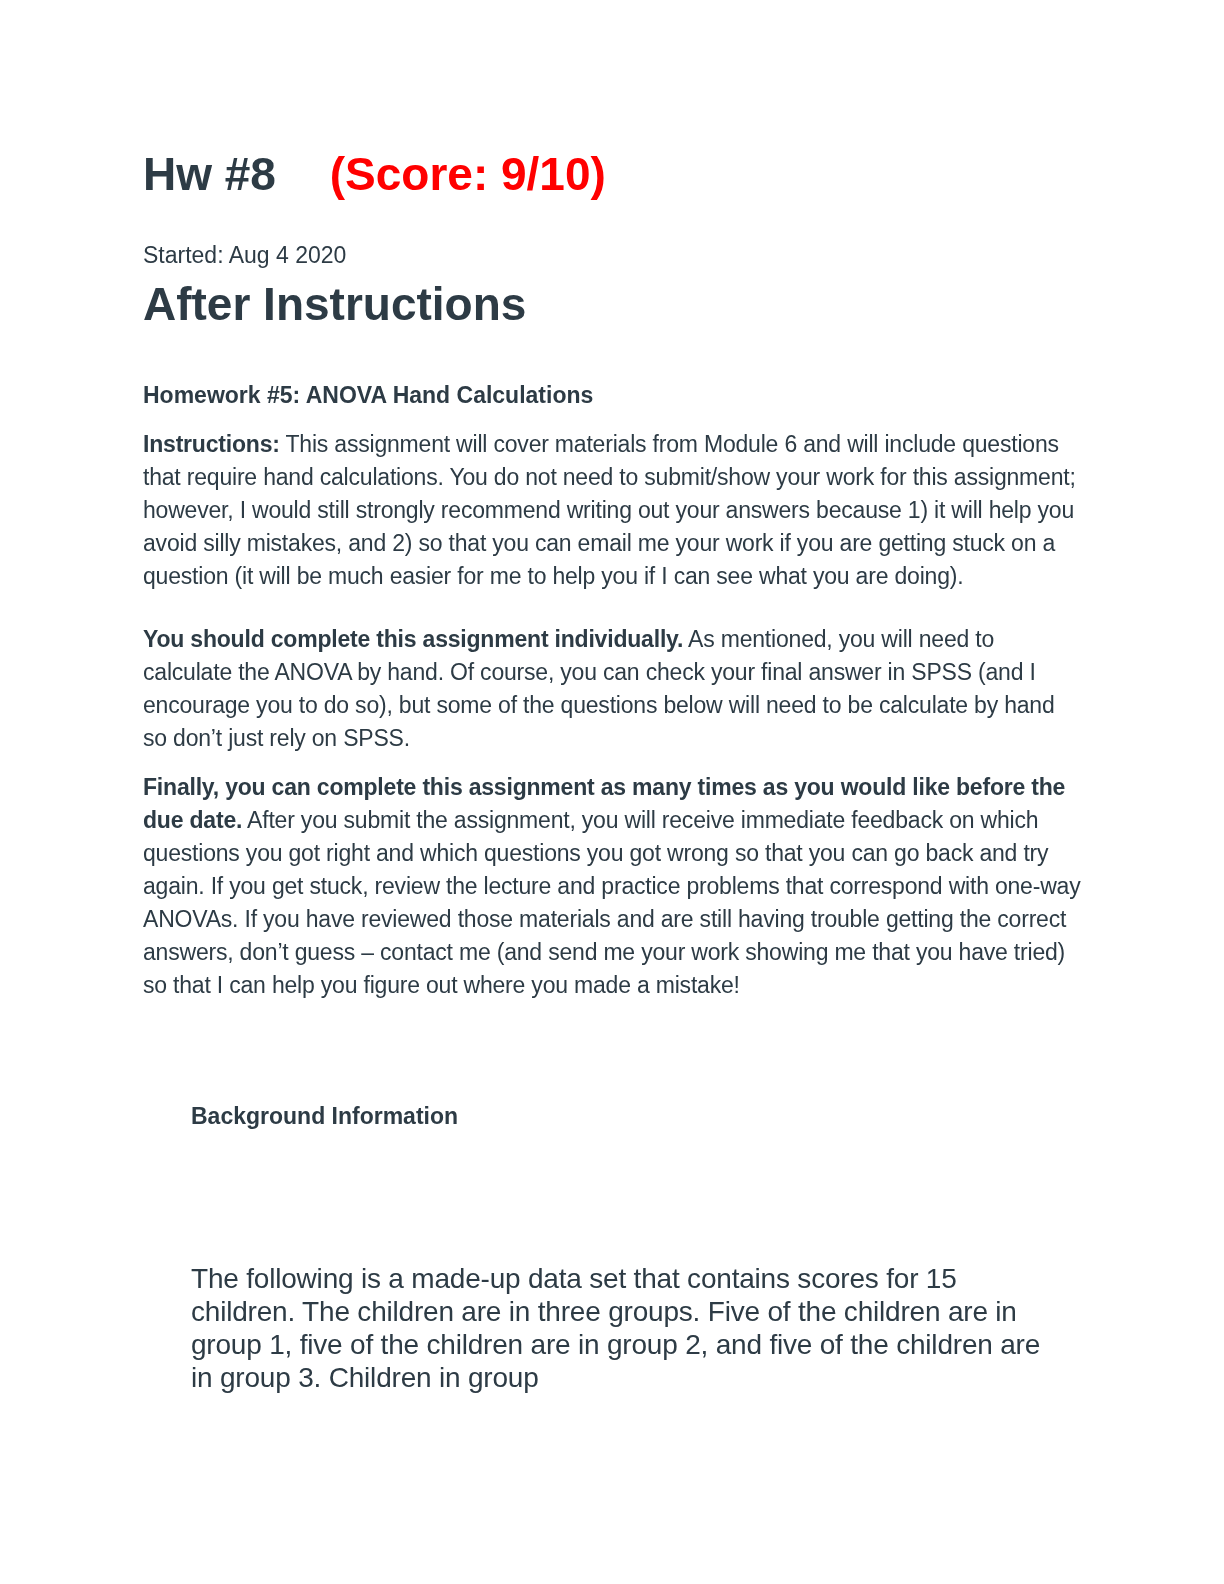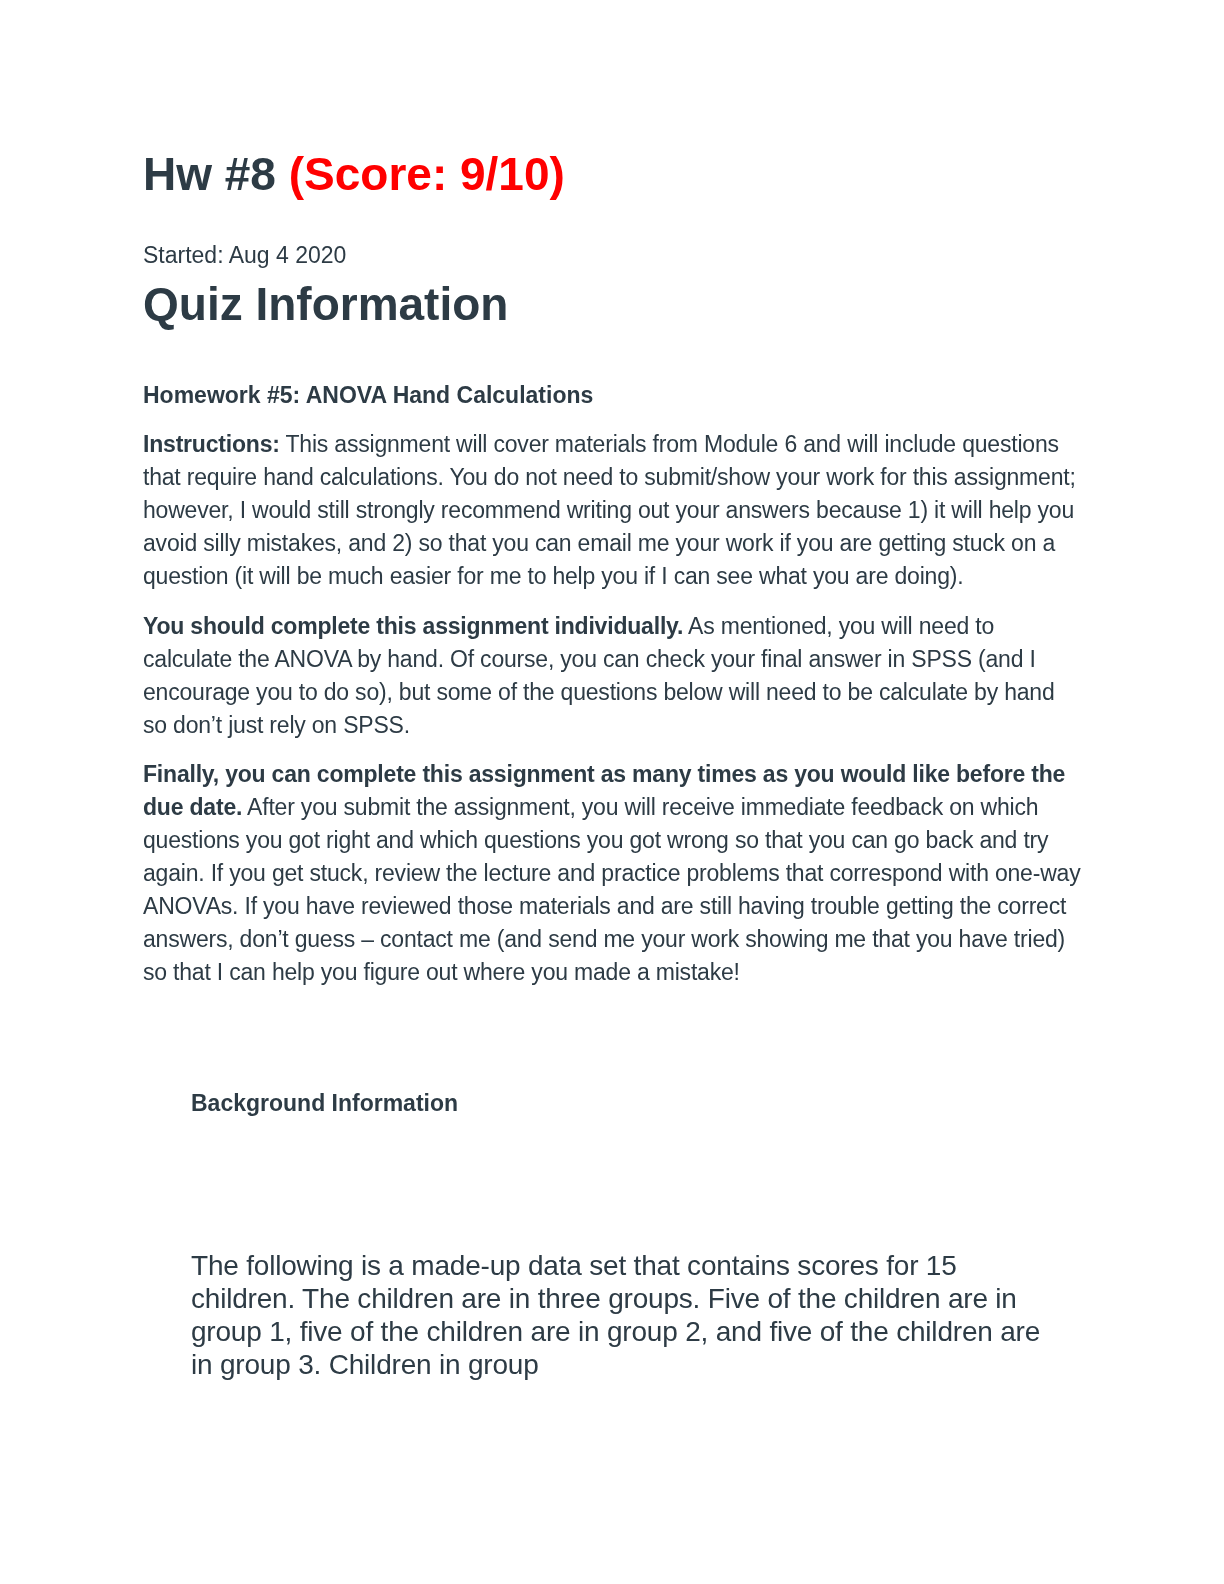--- a/index.html
+++ b/index.html
@@ -23,20 +23,21 @@
   }
   .doc-title {
     margin: 0;
     font-size: 46px;
     font-weight: bold;
     line-height: 1.2;
     white-space: nowrap;
   }
   .doc-title .score {
     color: var(--score_red, #ff0000);
+    margin-left: 41px;
   }
   .started-line {
     margin: 37px 0 4px 0;
     font-size: 23px;
     line-height: 33px;
   }
   .quiz-heading {
     margin: 5px 0 0 0;
     font-size: 46px;
     font-weight: bold;
@@ -48,21 +49,21 @@
     font-weight: bold;
     line-height: 33px;
   }
   p.body {
     margin: 16px 0 0 0;
     font-size: 23px;
     line-height: 33px;
     letter-spacing: -0.2px;
   }
   p.body.gap-lg {
-    margin-top: 17px;
+    margin-top: 30px;
   }
   .bg-heading {
     margin: 98px 0 0 48px;
     font-size: 23px;
     font-weight: bold;
     line-height: 33px;
   }
   .final-para {
     margin: 129px 0 0 48px;
     width: 860px;
@@ -75,21 +76,21 @@
 <body>
 
 <div class="page">
   <div class="content">
 
     <h1 class="doc-title"><span>Hw #8</span>
       <span class="score">(Score: 9/10)</span></h1>
 
     <div class="started-line">Started: Aug 4 2020</div>
 
-    <h1 class="quiz-heading">Quiz Information</h1>
+    <h1 class="quiz-heading">After Instructions</h1>
 
     <div class="center-heading">Homework #5: ANOVA Hand Calculations</div>
 
     <p class="body"><strong>Instructions:</strong><span> This assignment will cover materials from Module 6 and will include questions that require hand calculations. You do not need to submit/show your work for this assignment; however, I would still strongly recommend writing out your answers because 1) it will help you avoid silly mistakes, and 2) so that you can email me your work if you are getting stuck on a question (it will be much easier for me to help you if I can see what you are doing).</span></p>
 
     <p class="body gap-lg"><strong>You should complete this assignment individually.</strong><span> As mentioned, you will need to calculate the ANOVA by hand. Of course, you can check your final answer in SPSS (and I encourage you to do so), but some of the questions below will need to be calculate by hand so don’t just rely on SPSS.</span></p>
 
     <p class="body"><strong>Finally, you can complete this assignment as many times as you would like before the due date.</strong><span> After you submit the assignment, you will receive immediate feedback on which questions you got right and which questions you got wrong so that you can go back and try again. If you get stuck, review the lecture and practice problems that correspond with one-way ANOVAs. If you have reviewed those materials and are still having trouble getting the correct answers, don’t guess – contact me (and send me your work showing me that you have tried) so that I can help you figure out where you made a mistake!</span></p>
 
     <div class="bg-heading">Background Information</div>

